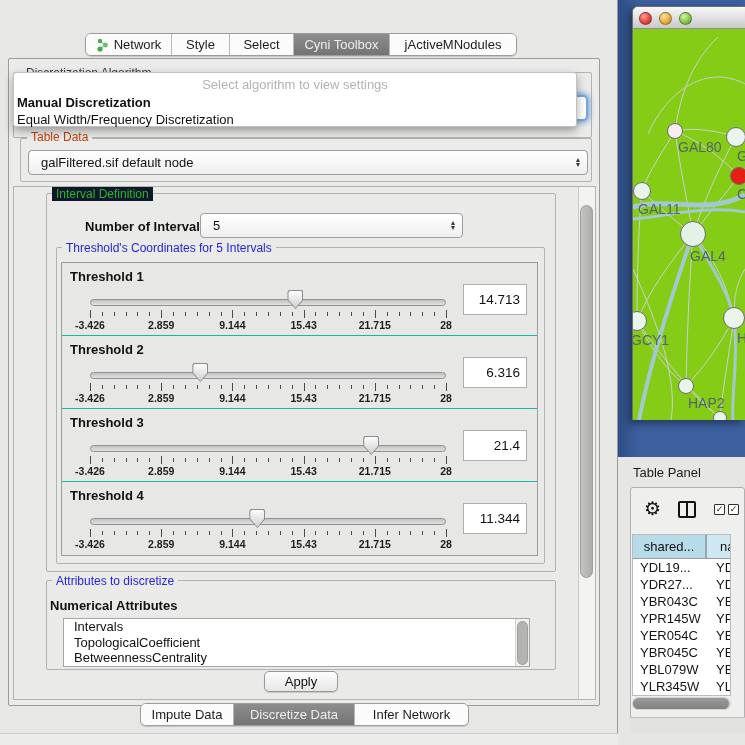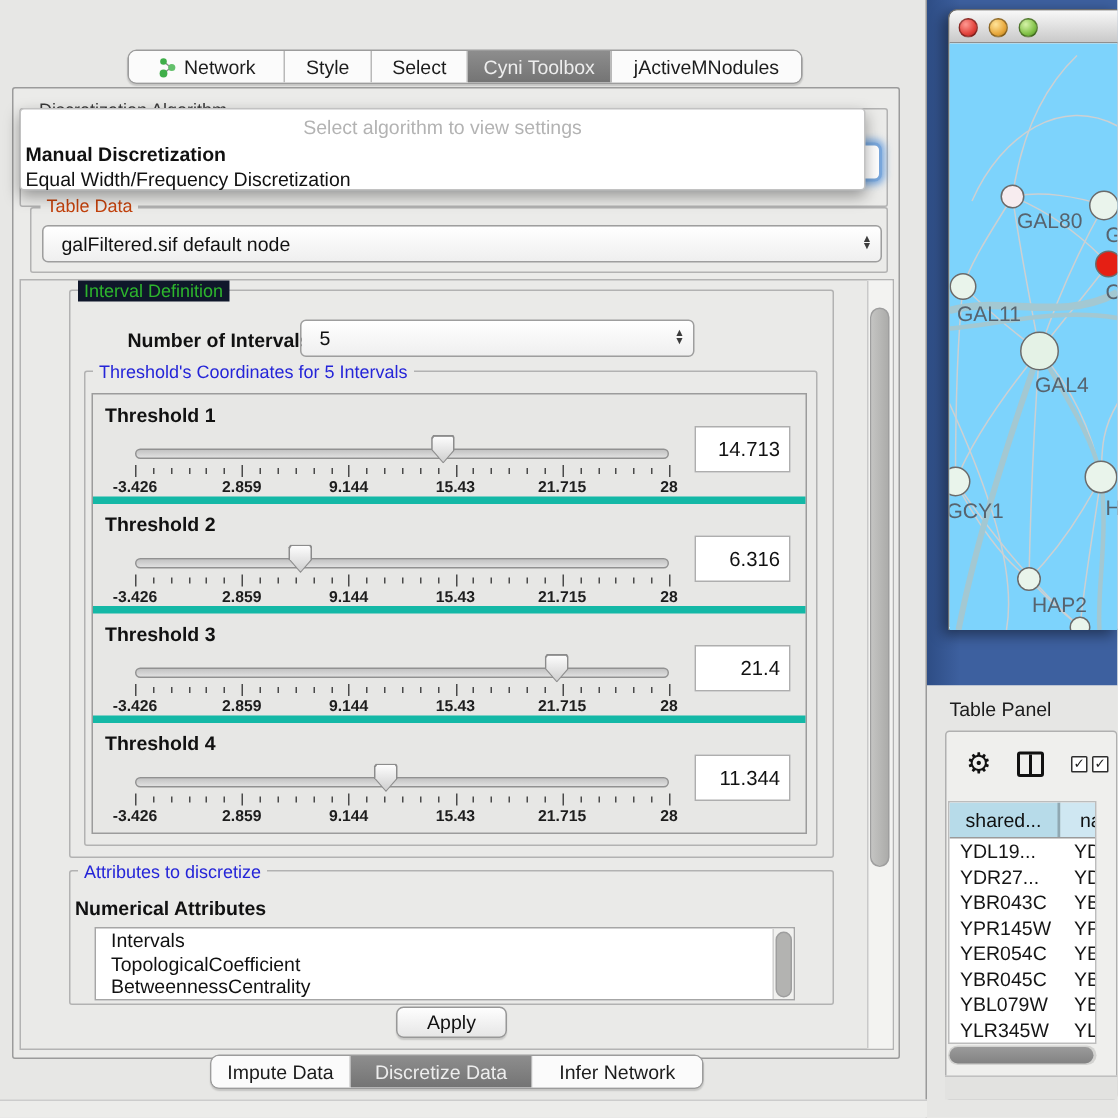--- a/index.html
+++ b/index.html
@@ -49,21 +49,21 @@
 
   
   .scrollpane { left:13px; top:186px; width:583px; height:514px; background:#eaeae8;
     border:1px solid #b3b3b3; overflow:hidden; }
   .vtrack { left:578px; top:187px; width:17px; height:512px; background:#f3f3f1; border-left:1px solid #c9c9c9; }
   .vthumb { left:580px; top:205px; width:13px; height:373px; background:linear-gradient(90deg,#c4c4c2,#acacaa);
     border:1px solid #9e9e9e; border-radius:7px; }
 
   
   .thr-wrap { border:1px solid #9c9c9c; background:#e7e7e5; }
-  .thr-row { position:relative; height:73px; border-bottom:5px solid #14b8a6; }
+  .thr-row { position:relative; height:73px; border-bottom:1px solid #14b8a6; }
   .thr-row:last-child { border-bottom:none; }
   .thr-label { position:absolute; left:8px; top:6px; font-size:13px; font-weight:bold; color:#111; }
   .track { position:absolute; left:28px; top:36px; width:356px; height:7px; border-radius:4px;
     background:linear-gradient(#c3c3c3,#e0e0e0); border:1px solid #919191; }
   .thumb-o { position:absolute; top:27px; width:16px; height:19px;
     clip-path:polygon(8% 0,92% 0,100% 10%,100% 52%,50% 100%,0 52%,0 10%); background:#8c8c8c; }
   .thumb-i { position:absolute; left:1px; top:1px; width:14px; height:17px;
     clip-path:polygon(8% 0,92% 0,100% 10%,100% 52%,50% 100%,0 52%,0 10%);
     background:linear-gradient(#fdfdfd,#cfcfcf); }
   .tick { position:absolute; width:1px; background:#4a4a4a; }
@@ -88,21 +88,21 @@
   
   .desktop { left:618px; top:0; width:127px; height:457px; background:linear-gradient(90deg,#2e4d85 0,#3d609f 22px); }
   .net-window { left:632px; top:6px; width:113px; height:414px; background:#fff;
     border:1px solid #6f6f6f; border-right:none; border-radius:6px 0 0 0; box-shadow:-3px 3px 9px rgba(0,0,0,.45); }
   .net-titlebar { left:0; top:0; width:113px; height:22px; border-radius:5px 0 0 0;
     background:linear-gradient(#f8f8f8,#c9c9c9); border-bottom:1px solid #8f8f8f; }
   .light { position:absolute; top:5px; width:13px; height:13px; border-radius:50%; border:1px solid rgba(0,0,0,.35); }
   .light.red { left:6px; background:radial-gradient(circle at 35% 30%, #ff9a93, #e2433c 60%, #a7211c); }
   .light.yellow { left:26px; background:radial-gradient(circle at 35% 30%, #ffe49a, #e8a83c 60%, #b07a17); }
   .light.green { left:46px; background:radial-gradient(circle at 35% 30%, #d6f3a9, #82c248 60%, #4c8a1e); }
-  .net-canvas { left:0; top:22px; width:112px; height:391px; background:#7dd3fc; overflow:hidden; }
+  .net-canvas { left:0; top:22px; width:112px; height:391px; background:#84cc16; overflow:hidden; }
   .net-node { position:absolute; border-radius:50%; border:1px solid #6b6b6b; }
   .net-label { position:absolute; font-size:14px; color:#57636e; white-space:nowrap; }
 
   .table-section { left:618px; top:457px; width:127px; height:288px; background:#e6e6e4; }
   .tp-title { left:15px; top:8px; font-size:13px; color:#1c1c1c;text-align:center; }
   .tp-inner { left:12px; top:30px; width:115px; height:246px; background:#efefed;
     border:1px solid #b0b0b0; border-radius:3px; }
   .gear-icon { left:26px; top:40px; font-size:19px; color:#111; }
   .col-icon { left:60px; top:44px; width:18px; height:17px; border:2px solid #111; border-radius:2px; }
   .col-icon::after { content:""; position:absolute; left:6px; top:0; width:2px; height:13px; background:#111; }
@@ -124,21 +124,21 @@
 </style>
 </head>
 <body>
 
 <div id="root">
 
   <div class="abs cp-bg"></div>
 
 
   <div class="abs segmented" id="top-tabs" style="left:85px; top:33px;">
-      <div class="segment" style="width: 104px;">
+      <div class="segment" style="width: 86px;">
         <svg width="13" height="14">
           <line x1="4" y1="3" x2="9" y2="7" stroke="#8a8a8a"></line>
           <line x1="4" y1="11" x2="9" y2="7" stroke="#8a8a8a"></line>
           <circle cx="4" cy="3" r="2.2" fill="#3fae49"></circle>
           <circle cx="4" cy="11" r="2.6" fill="#3fae49"></circle>
           <circle cx="9.5" cy="7" r="2.4" fill="#63c06b"></circle>
         </svg>
         <span>Network</span>
       </div>
       <div class="segment" style="width: 58px;">

